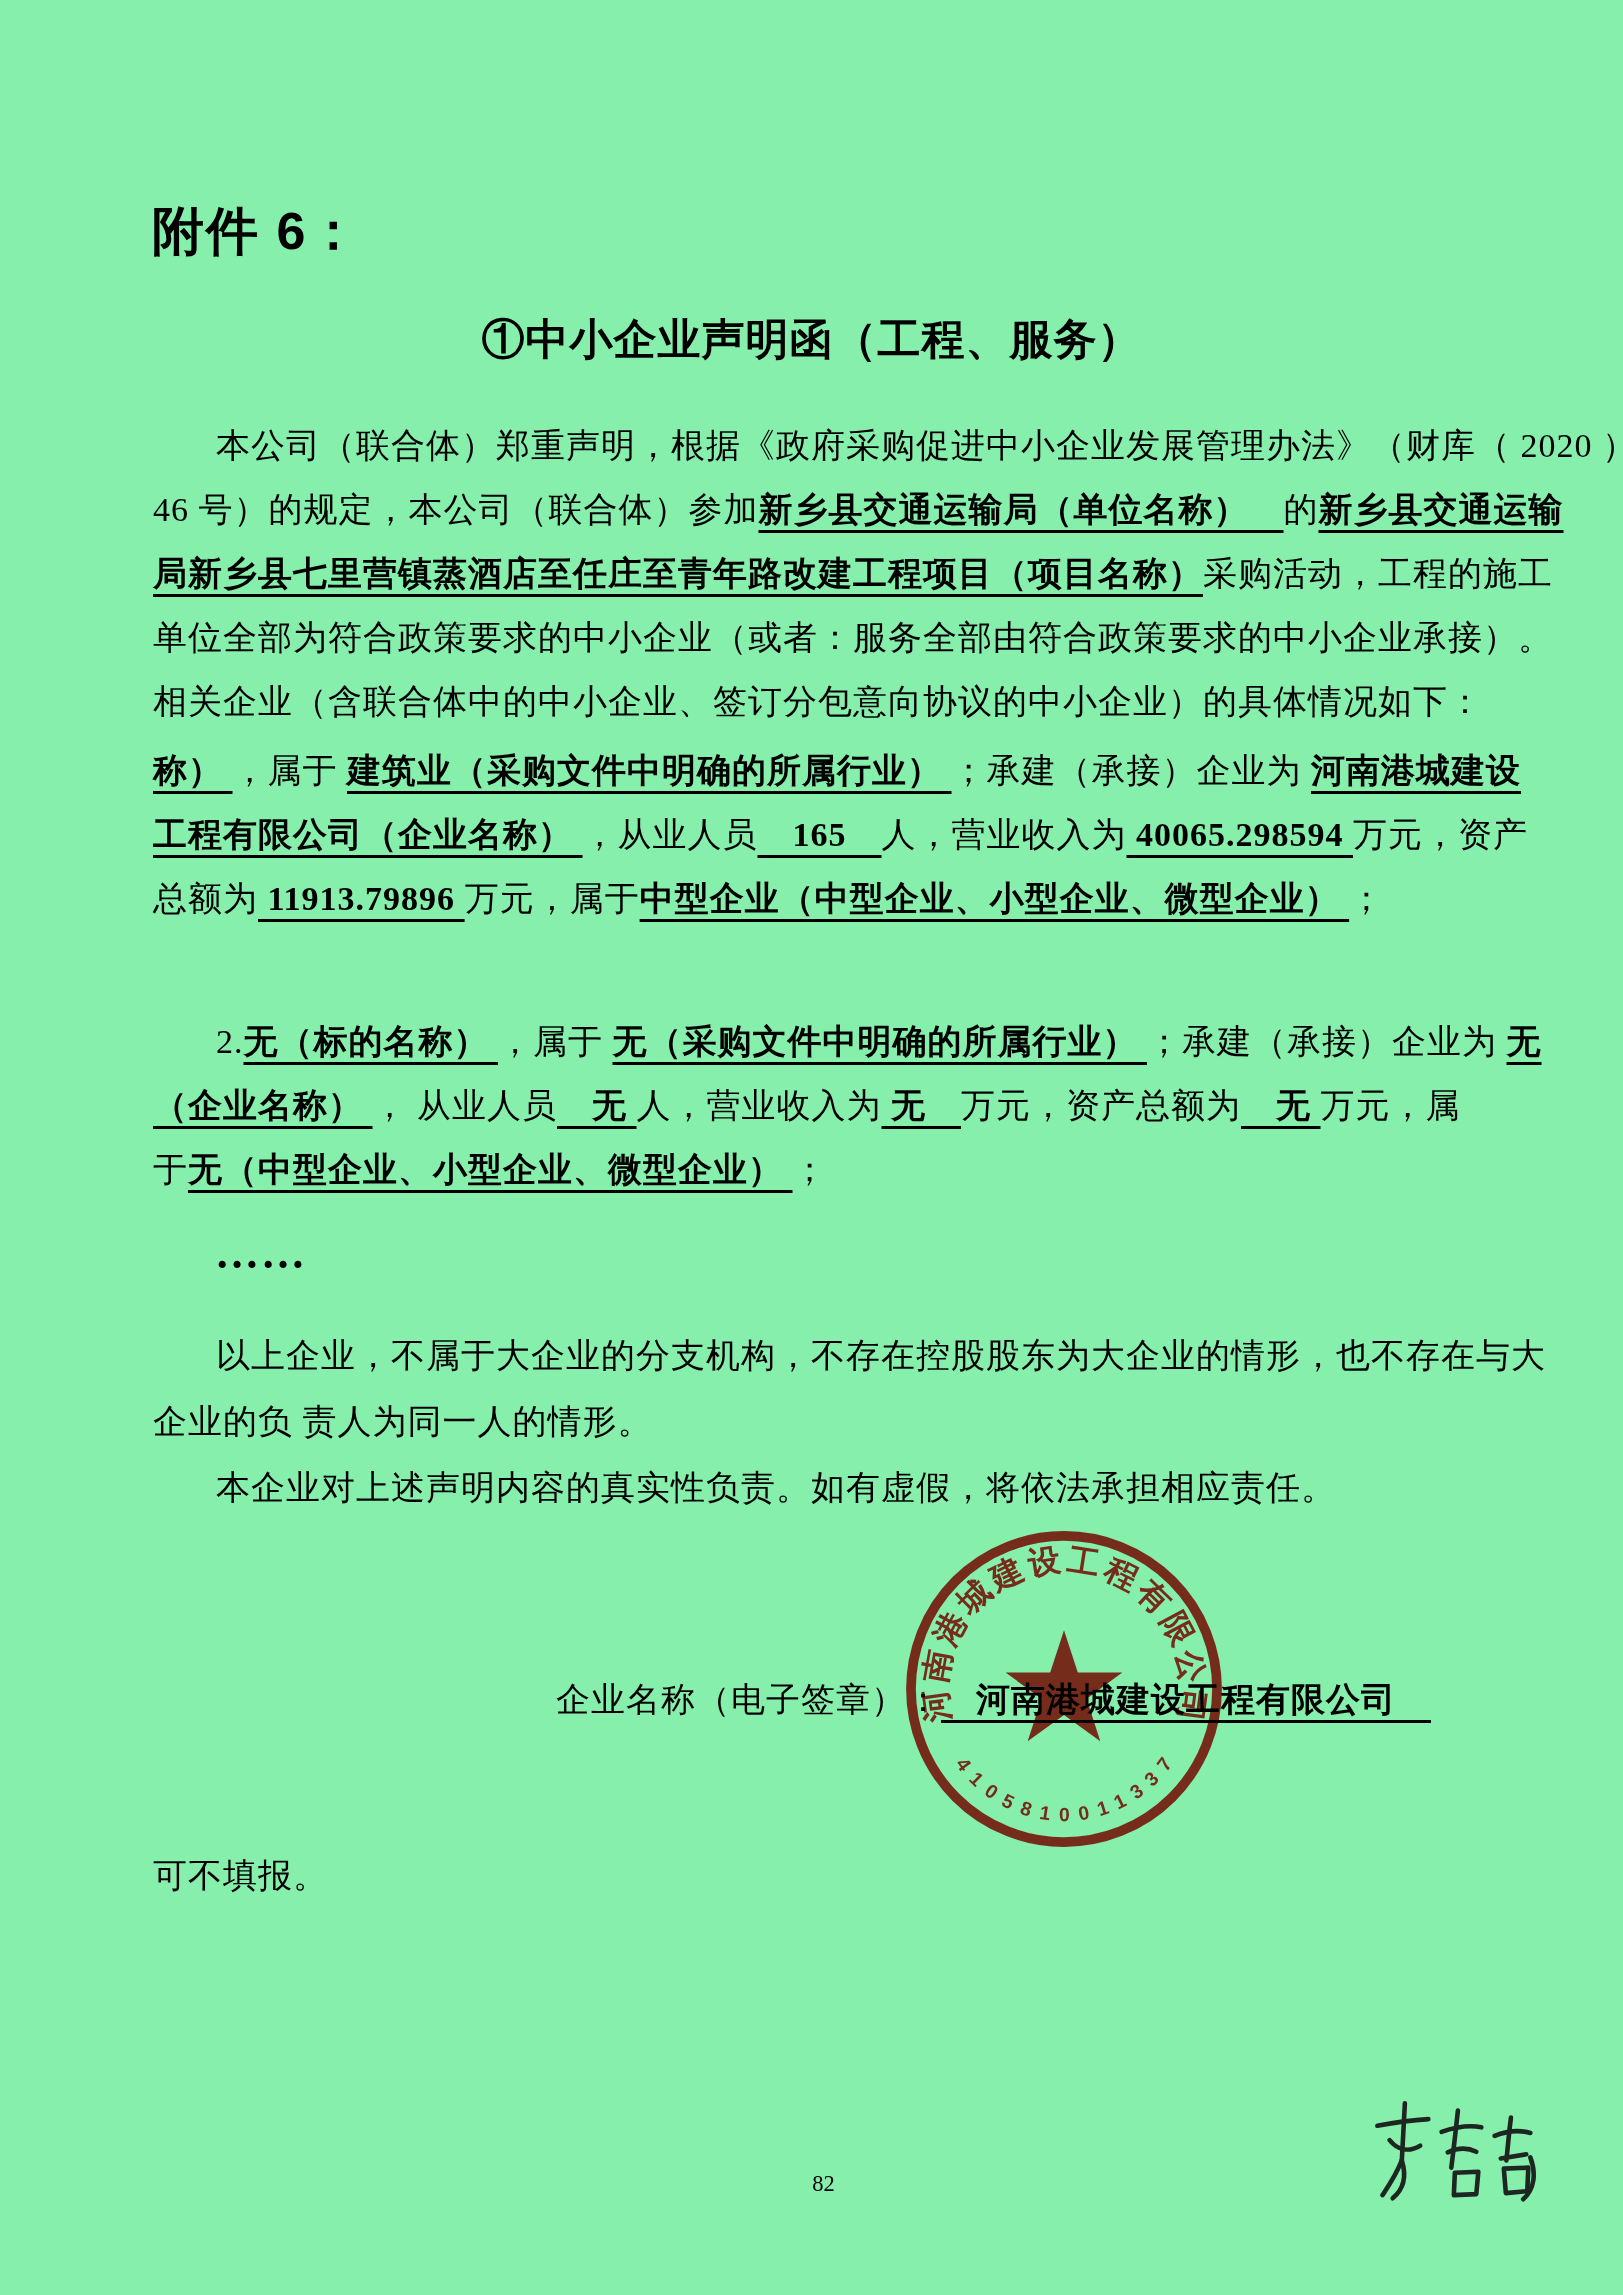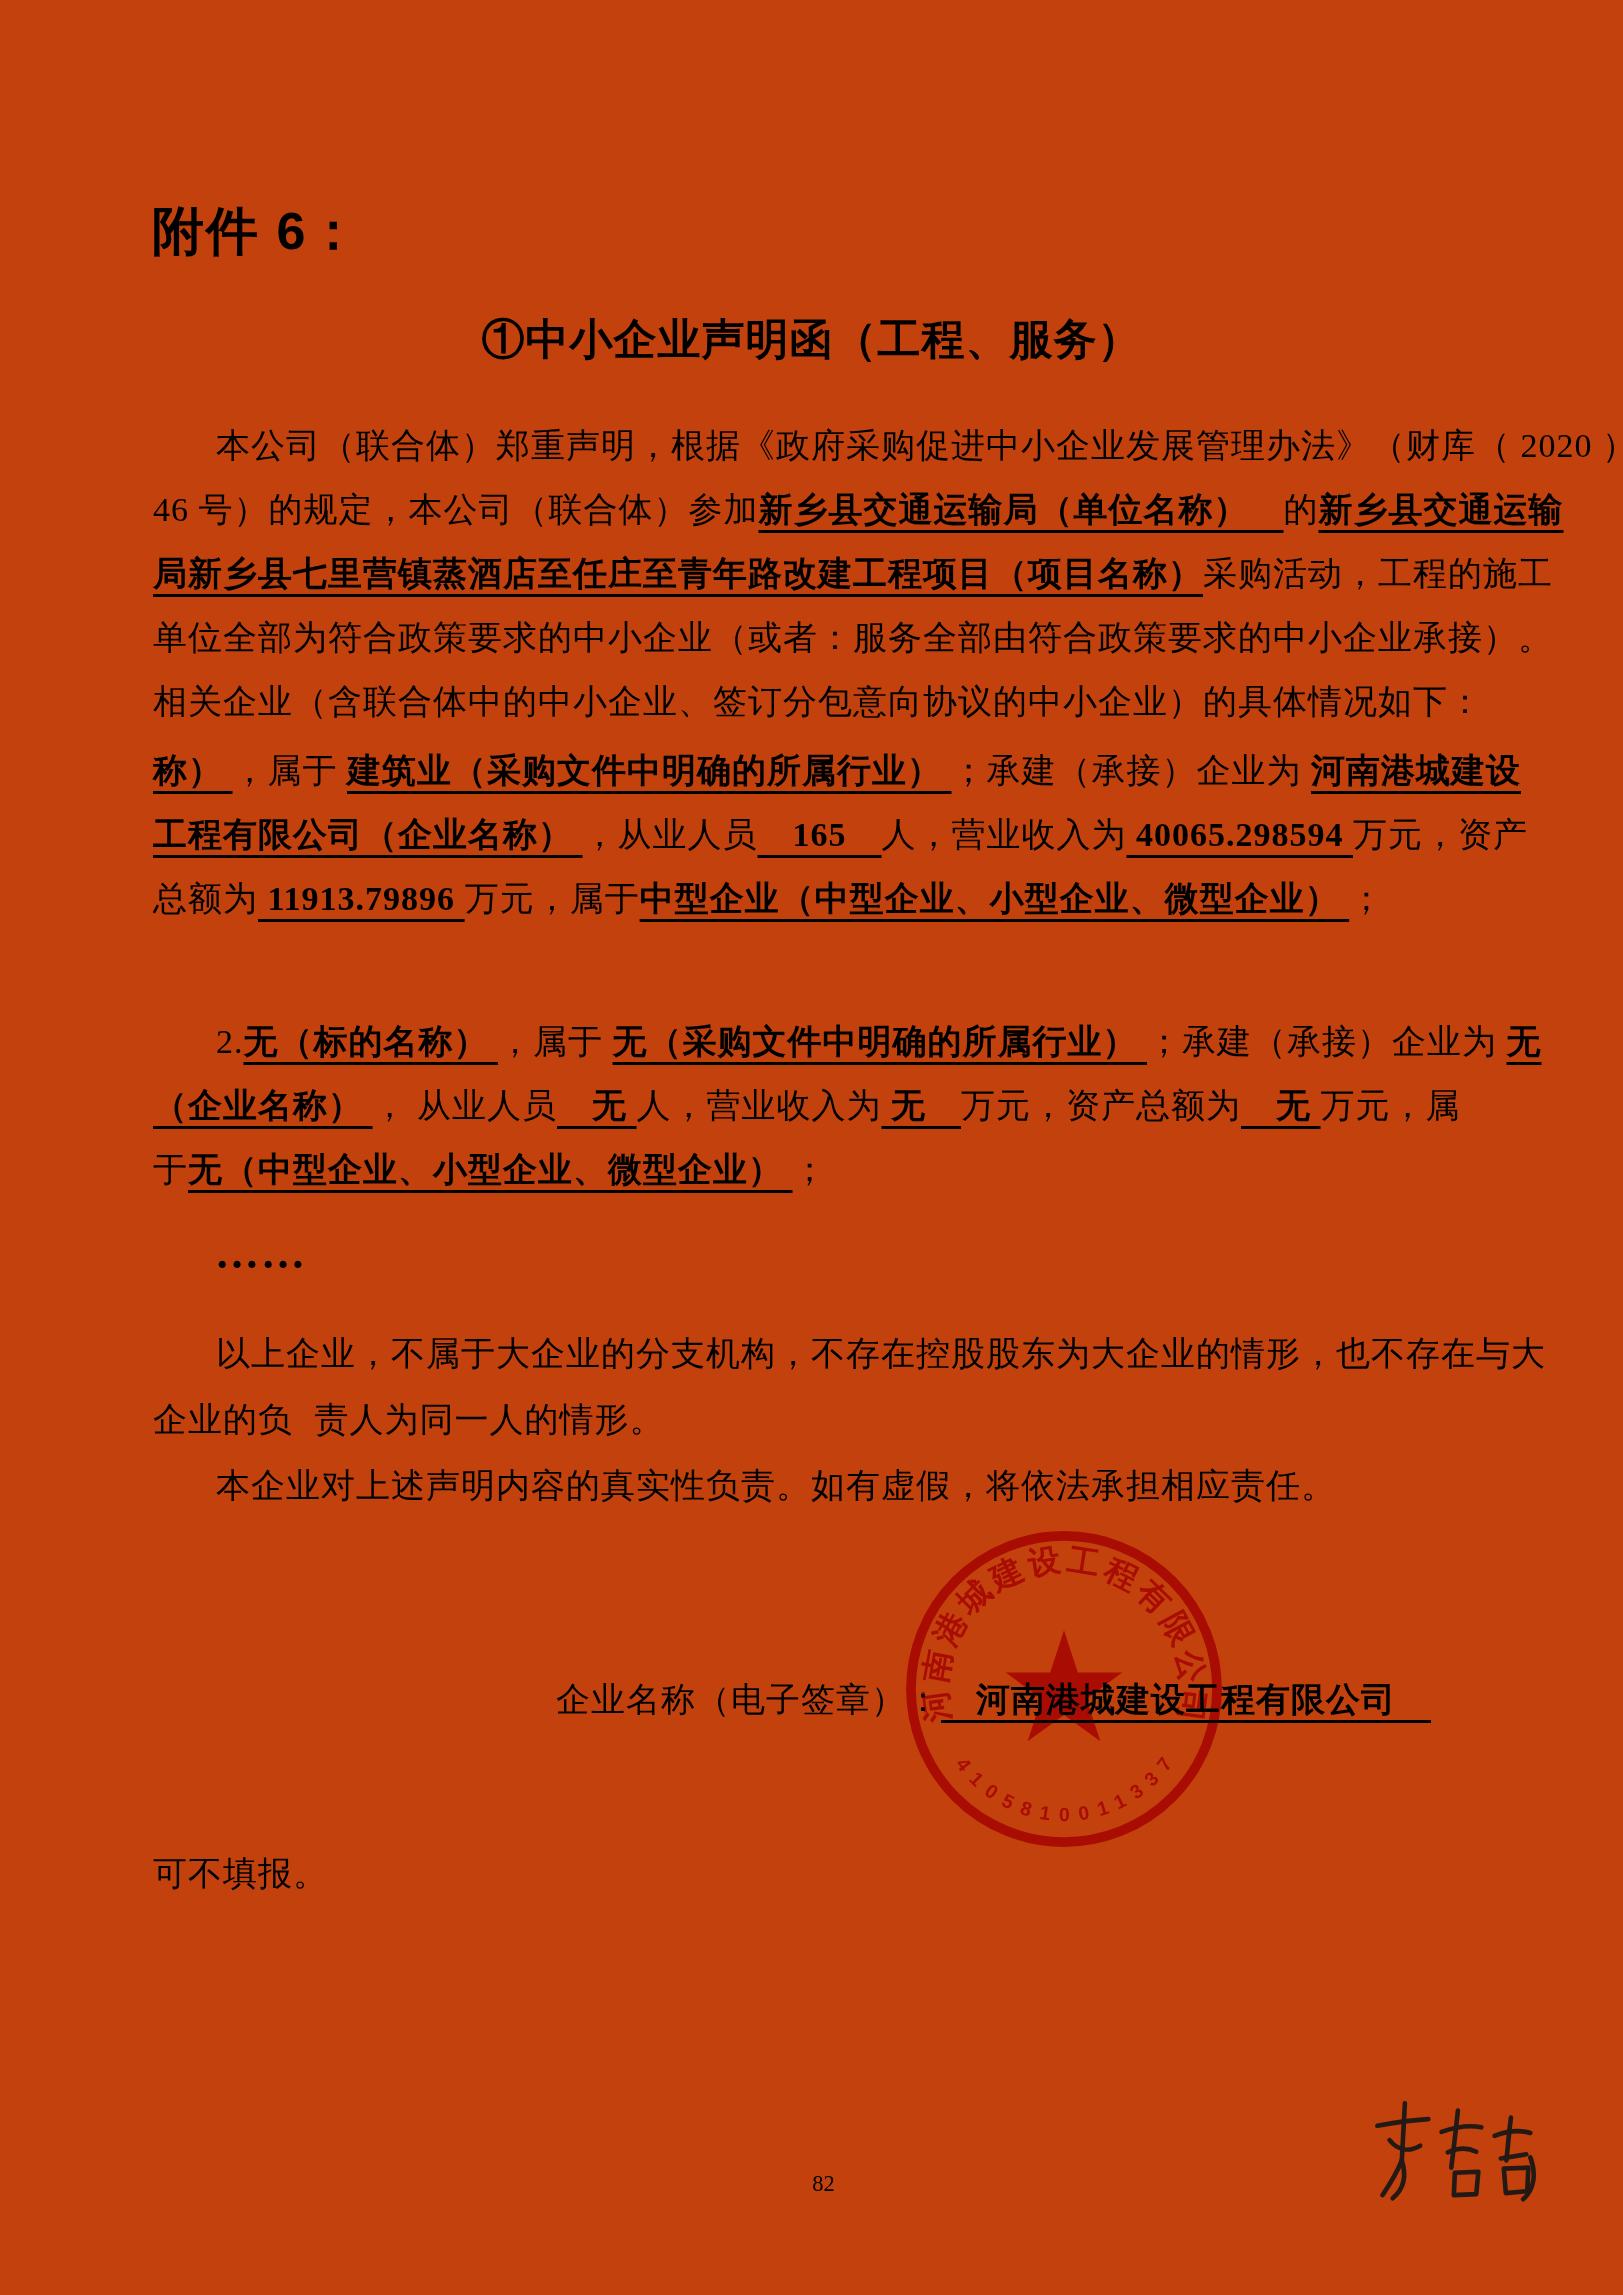--- a/index.html
+++ b/index.html
@@ -1,40 +1,40 @@
 <!DOCTYPE html>
 <html style="font-size:8.2px"><head>
 <meta charset="utf-8">
 <style>
   html,body{margin:0;padding:0;background:#ffffff;}
   .page{
     position:relative;
     width:1623px;height:2295px;
-    background:#c2410c;
+    background:#86efac;
     overflow:hidden;
     font-family:"Liberation Serif", serif;
     color:#000;
   }
   .attachment{
     position:absolute;left:152px;top:203px;
     font-family:"Liberation Sans", sans-serif;
     font-weight:bold;font-size:52px;line-height:56px;
     letter-spacing:2px;
   }
   .title{
     position:absolute;left:0;top:312px;width:100%;
     text-align:center;font-weight:bold;font-size:43px;line-height:56px;
     letter-spacing:1px;
   }
   .block{position:absolute;left:153px;width:1318px;}
   .line{
     height:64px;line-height:64px;font-size:34px;
     white-space:pre;letter-spacing:1px;
   }
-  .lh130 .line{height:66px;line-height:66px;font-family:Liberation Mono, monospace;}
+  .lh130 .line{height:66px;line-height:66px;}
   .ind{text-indent:63px;}
   .u{
     text-decoration:underline;
     text-decoration-thickness:2.6px;
     text-underline-offset:9.2px;
     text-decoration-color:#000;
     font-weight:bold;
   }
   .ellipsis{
     position:absolute;left:215px;top:1223px;

